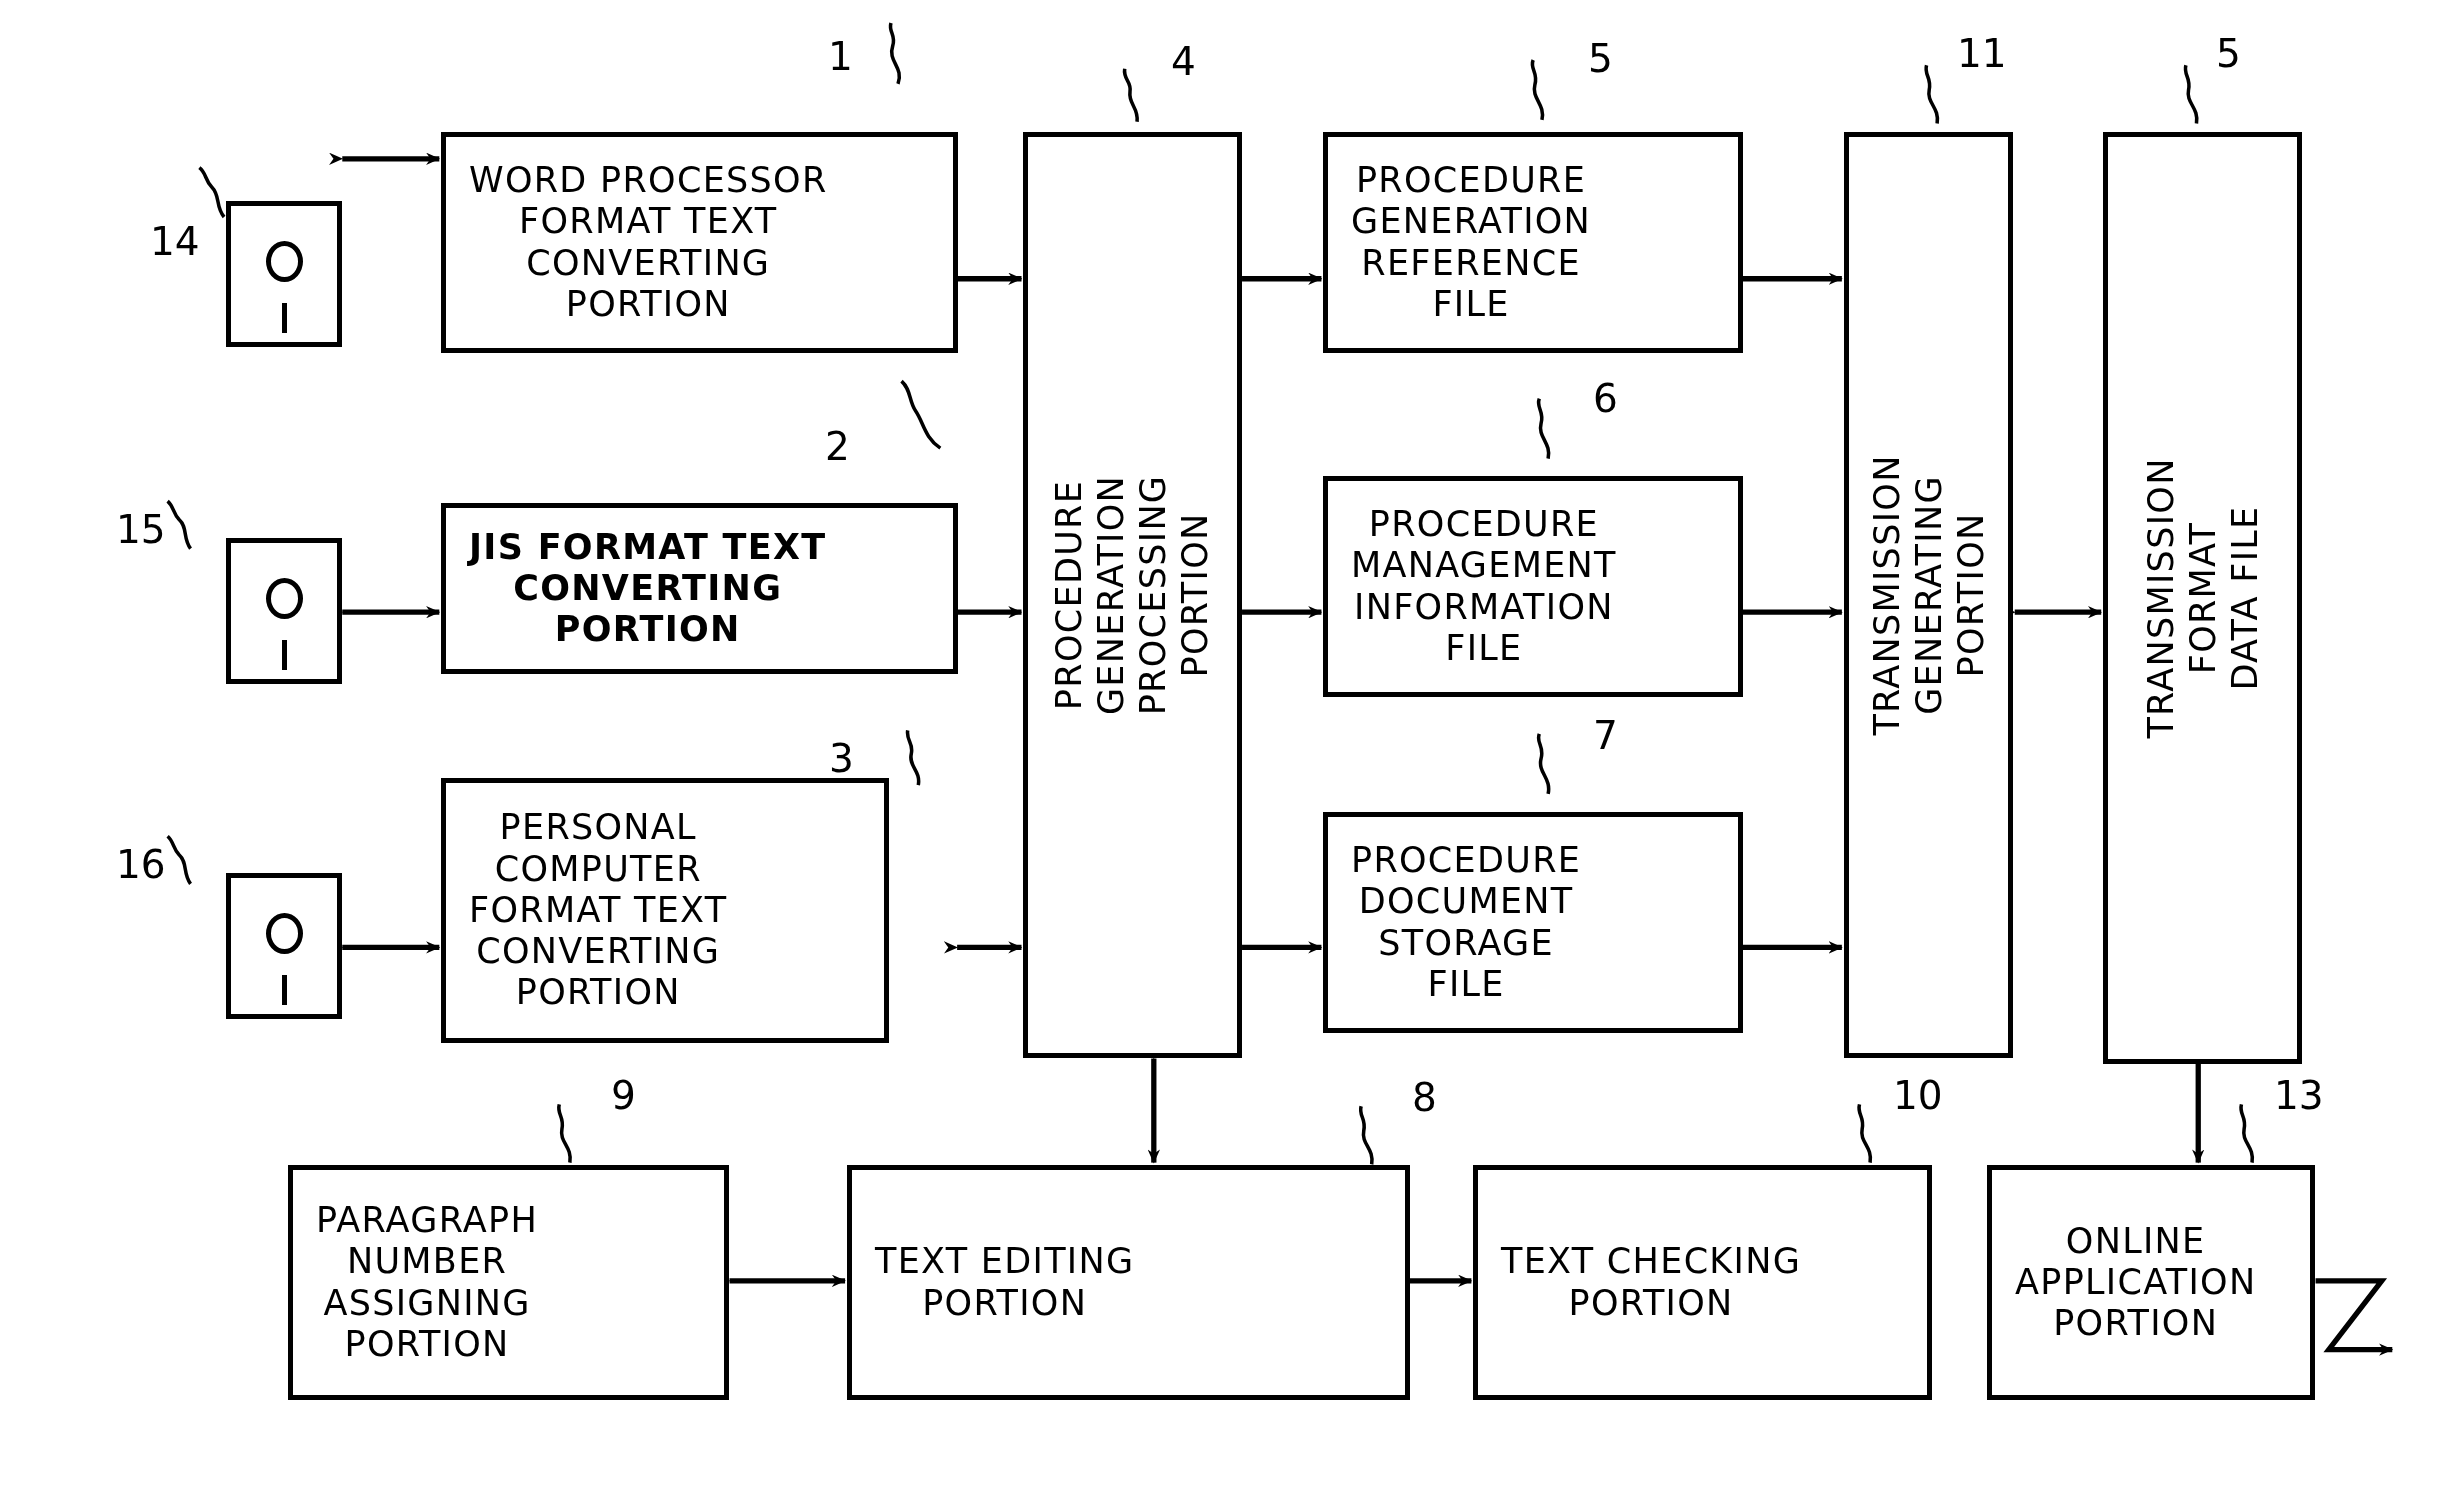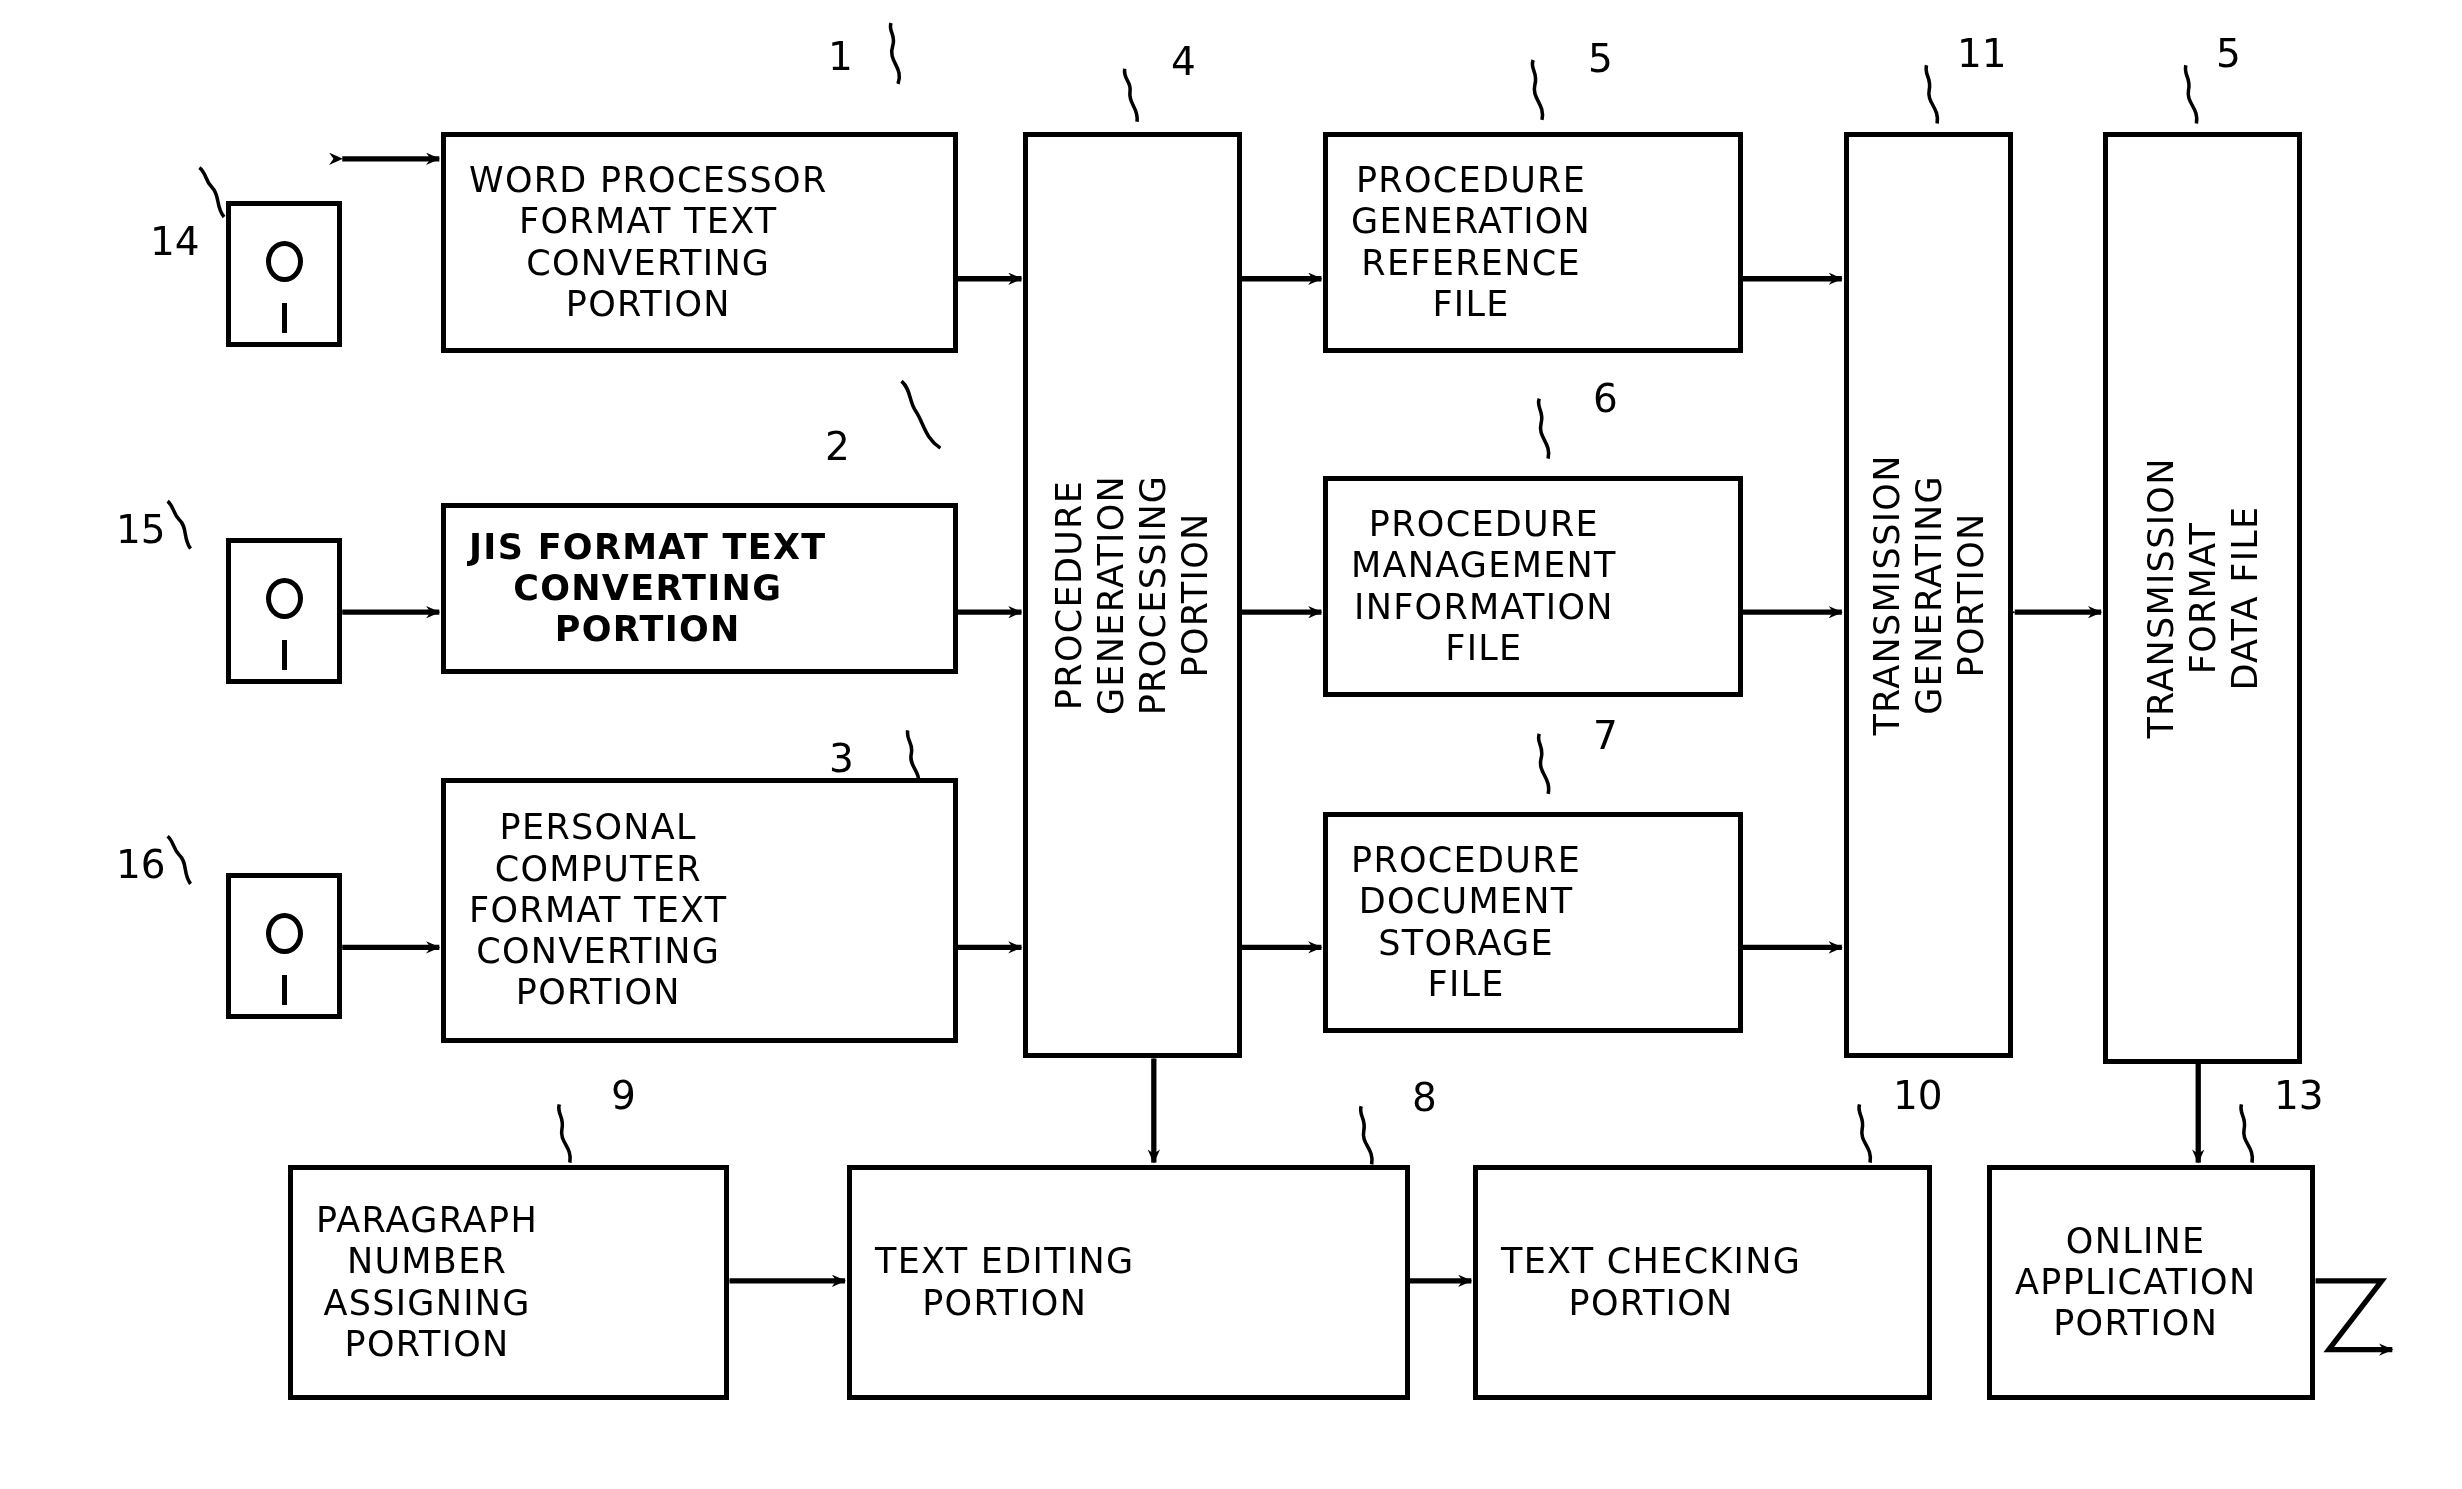--- a/index.html
+++ b/index.html
@@ -200,21 +200,21 @@
 CONVERTING
 PORTION</div>
   </div>
 
   <div class="blk" style="left:441px; top:503px; width:517px; height:171px;font-weight:bold;">
     <div class="txt">JIS FORMAT TEXT
 CONVERTING
 PORTION</div>
   </div>
 
-  <div class="blk" style="left:441px; top:778px; width:517px; height:265px;">
+  <div class="blk" style="left:441px; top:778px; width:448px; height:265px;">
     <div class="txt">PERSONAL
 COMPUTER
 FORMAT TEXT
 CONVERTING
 PORTION</div>
   </div>
 
   <div class="blk vert" style="left:1023px; top:132px; width:219px; height:926px;">
     <div class="txt" style="width:891px; text-align:center;">PROCEDURE  GENERATION
 PROCESSING  PORTION</div>

